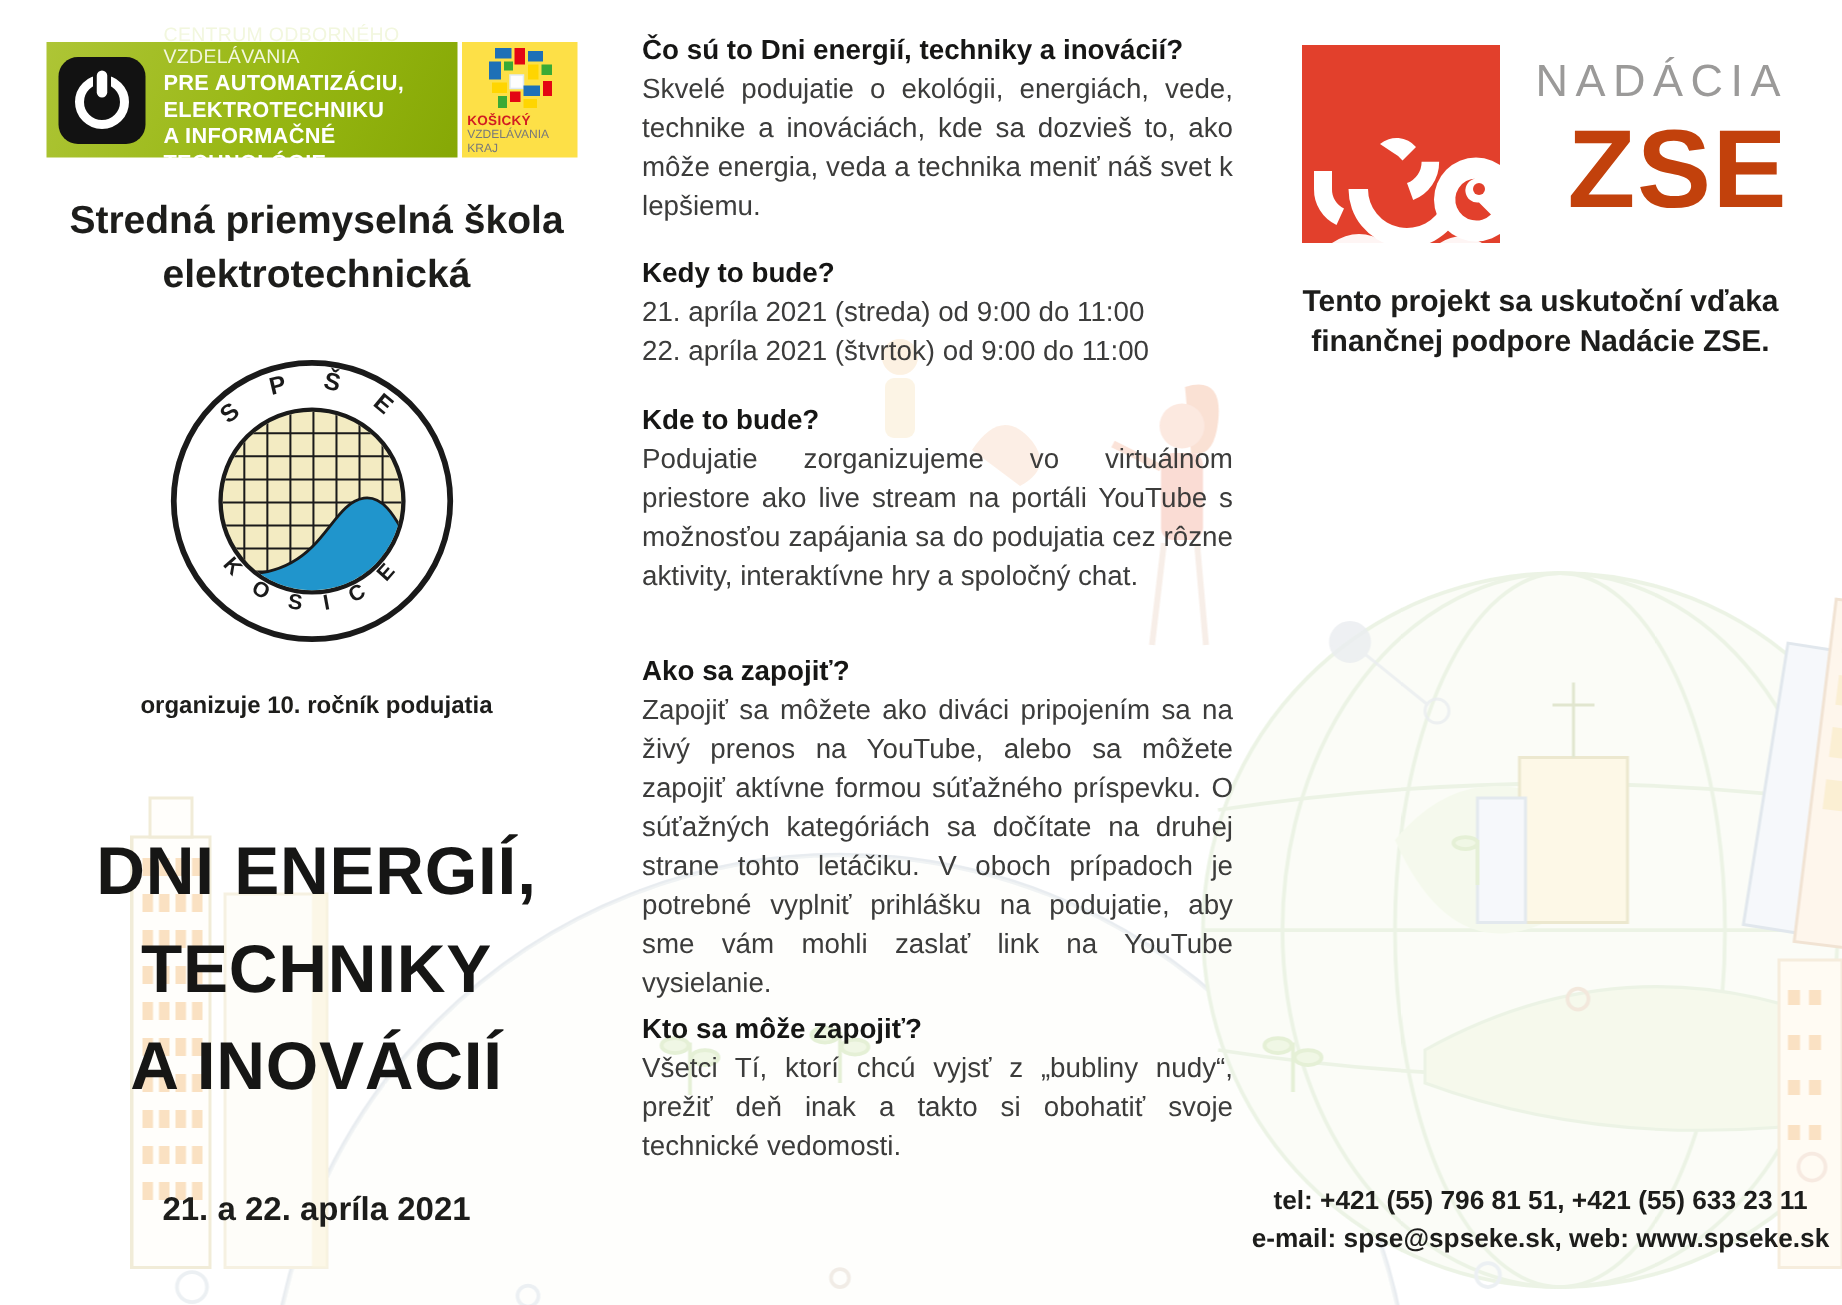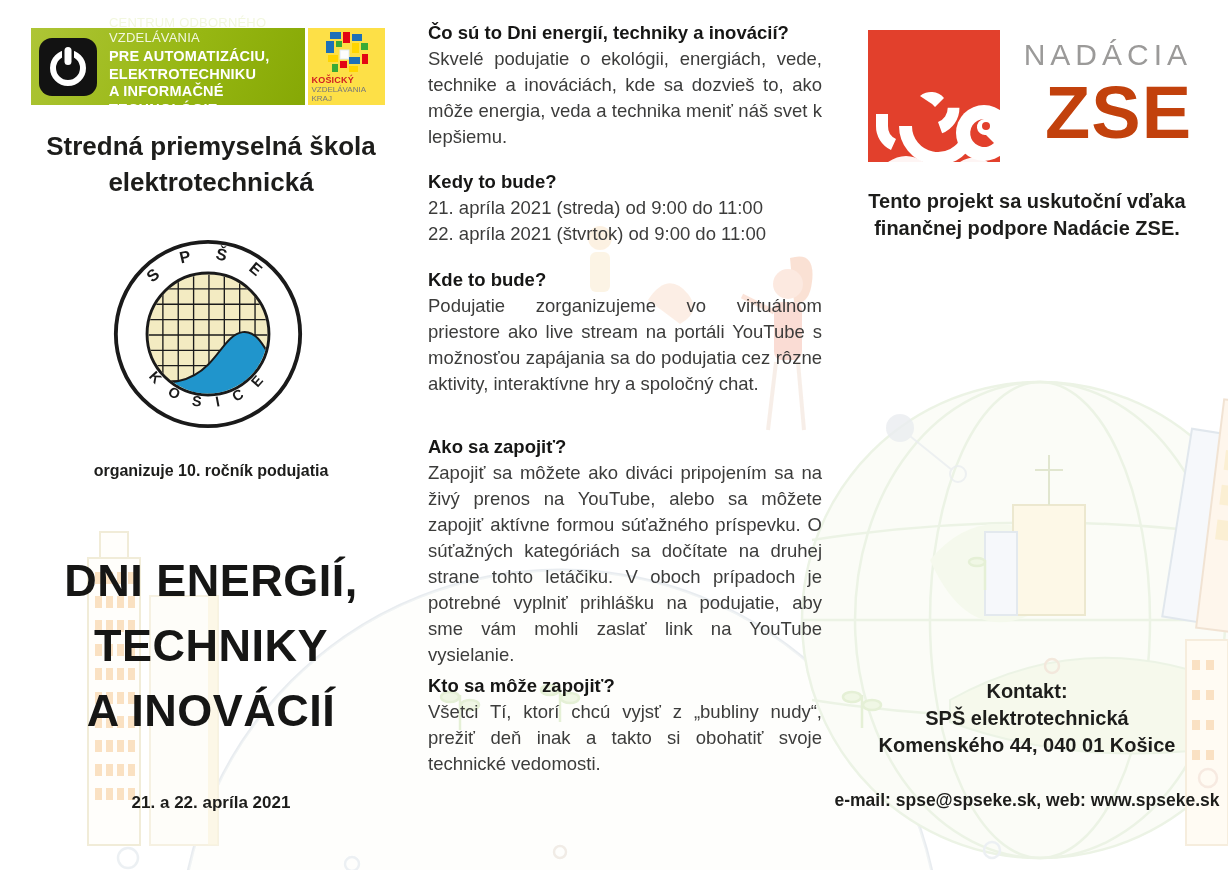--- a/index.html
+++ b/index.html
@@ -25,21 +25,21 @@
   .ksk-l2{font-size:8px;color:#77787b;line-height:9px;}
 
   .school-name{left:22px;top:128px;width:378px;text-align:center;
     font-size:26px;font-weight:700;color:#1d1d1b;line-height:36px;}
   .spse-logo{left:112px;top:238px;width:192px;height:192px;}
   .organizes{left:14px;top:462px;width:394px;text-align:center;
     font-size:16px;font-weight:700;color:#1d1d1b;}
   .event-title{left:6px;top:548px;width:410px;text-align:center;
     font-size:45px;font-weight:700;color:#161615;line-height:65px;letter-spacing:.5px;}
   .event-date{left:14px;top:793px;width:394px;text-align:center;
-    font-size:17px;font-weight:700;color:#1d1d1b;}
+    font-size:22px;font-weight:700;color:#1d1d1b;}
 
   
   .col-mid{left:428px;top:0;width:394px;height:870px;}
   .qa{position:absolute;left:0;width:394px;}
   .qa-h{font-size:18.5px;font-weight:700;color:#161615;line-height:26px;}
   .qa-b{font-size:18.5px;color:#3c3c3b;line-height:26px;text-align:justify;}
   .qa-line{font-size:18.5px;color:#3c3c3b;line-height:26px;}
   .qa1{top:20px;} .qa2{top:169px;} .qa3{top:267px;} .qa4{top:434px;} .qa5{top:673px;}
 
   
@@ -318,23 +318,19 @@
       <circle cx="118" cy="96" r="4" fill="#e2402c"></circle>
     </svg>
     <div class="zse-texts">
       <div class="nadacia">NADÁCIA</div>
       <div class="zse-word">ZSE</div>
     </div>
   </div>
 
   <div class="layer support-note">Tento projekt sa uskutoční vďaka finančnej podpore Nadácie ZSE.</div>
 
-  <div class="layer contact">
-    <div>Kontakt:</div>
-    <div>SPŠ elektrotechnická</div>
-    <div>Komenského 44, 040 01 Košice</div>
-  </div>
 
   <div class="layer contact-small">
+    <div>tel: +421 (55) 796 81 51, +421 (55) 633 23 11</div>
     <div>e-mail: spse@spseke.sk, web: www.spseke.sk</div>
   </div>
 
 </div>
 
 </body></html>

